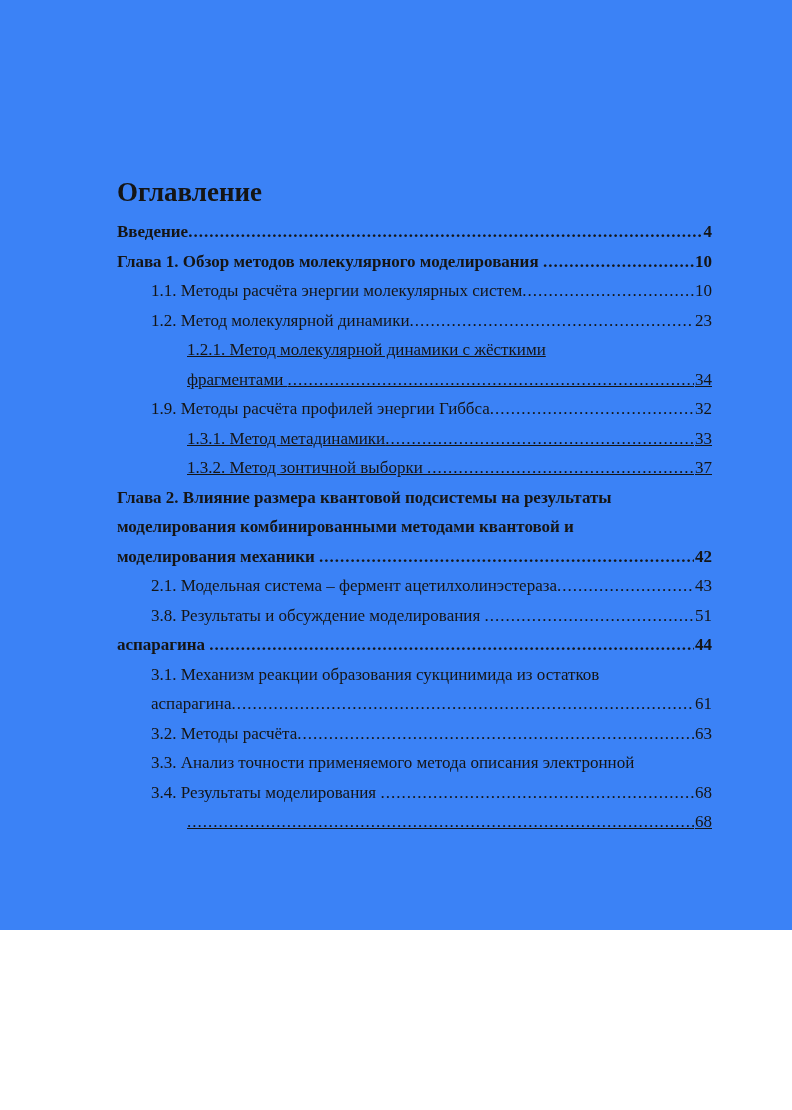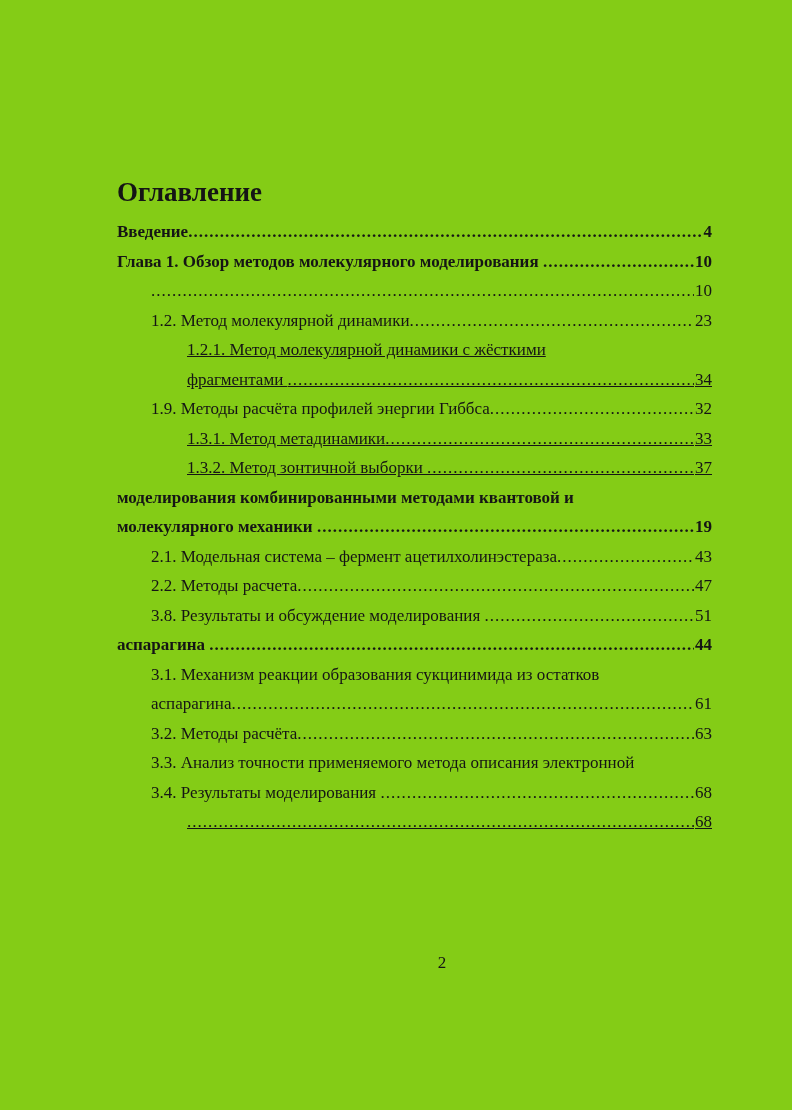--- a/index.html
+++ b/index.html
@@ -4,22 +4,22 @@
 <style>
   html, body { margin: 0; padding: 0; }
   body {
     background: #ffffff;
     font-family: "Liberation Serif", "DejaVu Serif", serif;
     color: #151515;
   }
   .page {
     position: relative;
     width: 792px;
-    height: 1110px;
-    background: #84cc16;
+    height: 930px;
+    background: #3b82f6;
     overflow: hidden;
   }
   .title {
     position: absolute;
     left: 117px;
     top: 159px;
     font-size: 27px;
     font-weight: 700;
     line-height: 31px;
     white-space: nowrap;
@@ -86,20 +86,21 @@
       </div>
       <div class="entry lvl0 bold">
         <div class="line last">
           <span class="txt">Глава 1. Обзор методов молекулярного моделирования </span>
           <span class="leader"></span>
           <span class="pg">10</span>
         </div>
       </div>
       <div class="entry lvl1">
         <div class="line last">
+          <span class="txt">1.1. Методы расчёта энергии молекулярных систем</span>
           <span class="leader"></span>
           <span class="pg">10</span>
         </div>
       </div>
       <div class="entry lvl1">
         <div class="line last">
           <span class="txt">1.2. Метод молекулярной динамики</span>
           <span class="leader"></span>
           <span class="pg">23</span>
         </div>
@@ -127,39 +128,33 @@
         </div>
       </div>
       <div class="entry lvl2">
         <div class="line last">
           <span class="txt">1.3.2. Метод зонтичной выборки </span>
           <span class="leader"></span>
           <span class="pg">37</span>
         </div>
       </div>
       <div class="entry lvl0 bold">
+        <div class="line">Глава 2. Влияние размера квантовой подсистемы на результаты</div>
         <div class="line">моделирования комбинированными методами квантовой и</div>
         <div class="line last">
-          <span class="txt">молекулярного механики </span>
-          <span class="leader"></span>
-          <span class="pg">19</span>
+          <span class="txt">моделирования механики </span>
+          <span class="leader"></span>
+          <span class="pg">42</span>
         </div>
       </div>
       <div class="entry lvl1">
         <div class="line last">
           <span class="txt">2.1. Модельная система – фермент ацетилхолинэстераза</span>
           <span class="leader"></span>
           <span class="pg">43</span>
-        </div>
-      </div>
-      <div class="entry lvl1">
-        <div class="line last">
-          <span class="txt">2.2. Методы расчета</span>
-          <span class="leader"></span>
-          <span class="pg">47</span>
         </div>
       </div>
       <div class="entry lvl1">
         <div class="line last">
           <span class="txt">3.8. Результаты и обсуждение моделирования </span>
           <span class="leader"></span>
           <span class="pg">51</span>
         </div>
       </div>
       <div class="entry lvl0 bold">

